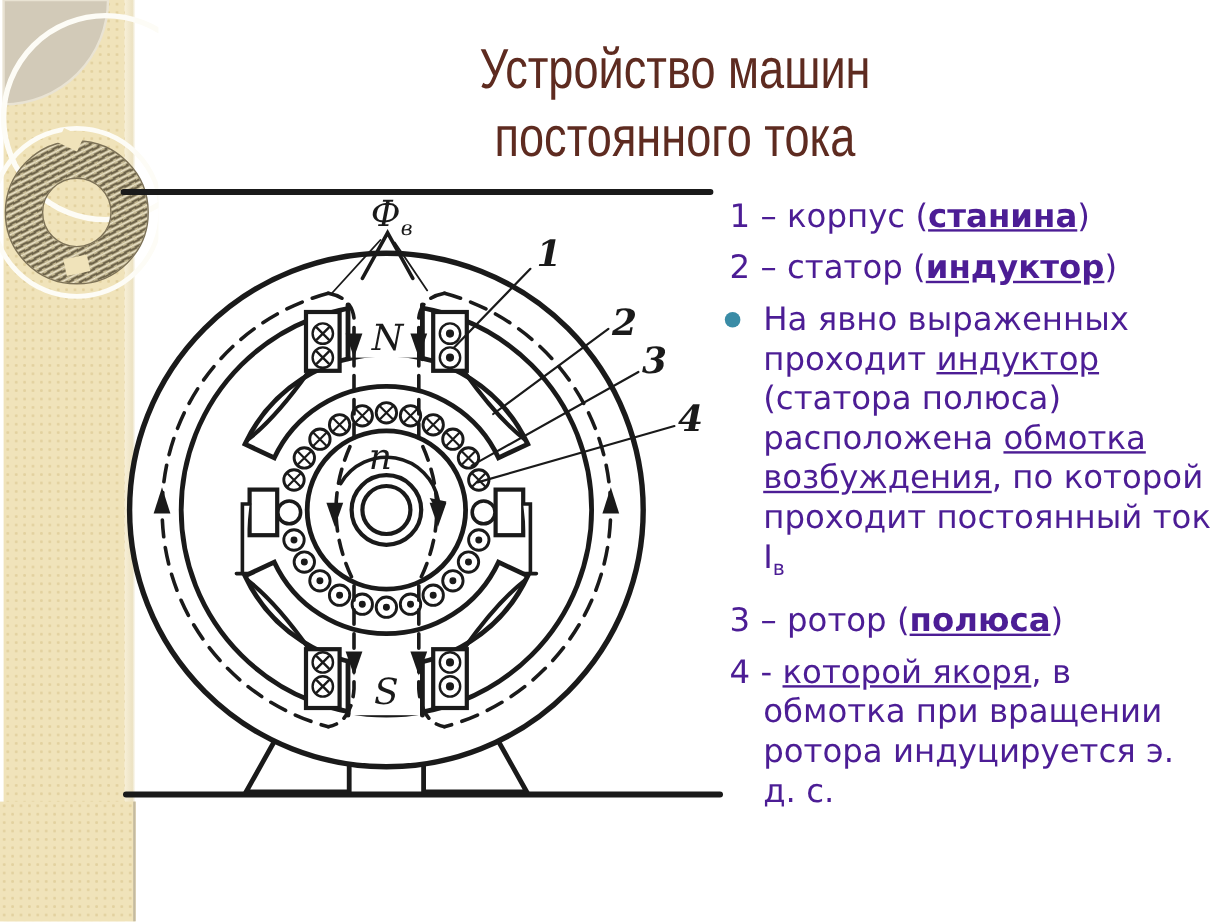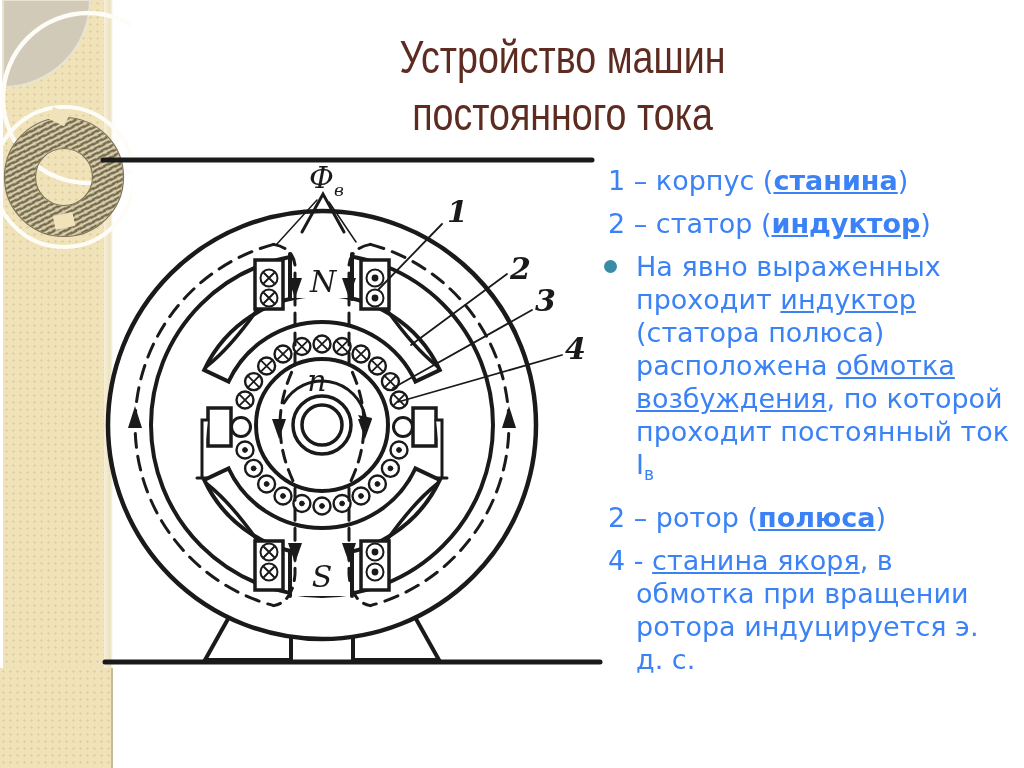--- a/index.html
+++ b/index.html
@@ -21,21 +21,21 @@
   .deco-svg{position:absolute;left:0;top:0;}
 
   
   .title{position:absolute;left:115px;top:28px;width:895px;text-align:center;
          color:#5e2b20;font-size:47px;line-height:57px;font-weight:400;
          font-family:"Liberation Sans","DejaVu Sans",sans-serif;
          transform:scaleX(0.8);transform-origin:50% 0;}
 
   
   .notes{position:absolute;left:604px;top:164px;width:406px;
-         font-size:27px;line-height:33px;color:#3b82f6;}
+         font-size:27px;line-height:33px;color:#4c1d95;}
   .note{position:relative;padding-left:32px;margin-bottom:10px;}
   .note.numbered{padding-left:32px;text-indent:-28px;}
   .note .bullet{position:absolute;left:0;top:10px;width:13px;height:13px;border-radius:50%;
                 background:#3a8ca6;}
   .term{font-weight:bold;text-decoration:underline;}
   .uline{text-decoration:underline;}
   sub{font-size:17px;}
 
   
   .diagram{position:absolute;left:95px;top:150px;}
@@ -251,18 +251,18 @@
     <span>1 – корпус (</span><span class="term">станина</span><span>)</span>
   </div>
   <div class="note numbered">
     <span>2 – статор (</span><span class="term">индуктор</span><span>)</span>
   </div>
   <div class="note">
     <span class="bullet"></span>
     <span>На явно выраженных проходит </span><span class="uline">индуктор</span><span> (статора полюса) расположена </span><span class="uline">обмотка возбуждения</span><span>, по которой проходит постоянный ток I</span><sub>в</sub>
   </div>
   <div class="note numbered">
-    <span>2 – ротор (</span><span class="term">полюса</span><span>)</span>
-  </div>
-  <div class="note numbered">
-    <span>4 - </span><span class="uline">станина якоря</span><span>, в обмотка при вращении ротора индуцируется э. д. с.</span>
+    <span>3 – ротор (</span><span class="term">полюса</span><span>)</span>
+  </div>
+  <div class="note numbered">
+    <span>4 - </span><span class="uline">которой якоря</span><span>, в обмотка при вращении ротора индуцируется э. д. с.</span>
   </div>
 </div>
 
 </body></html>

